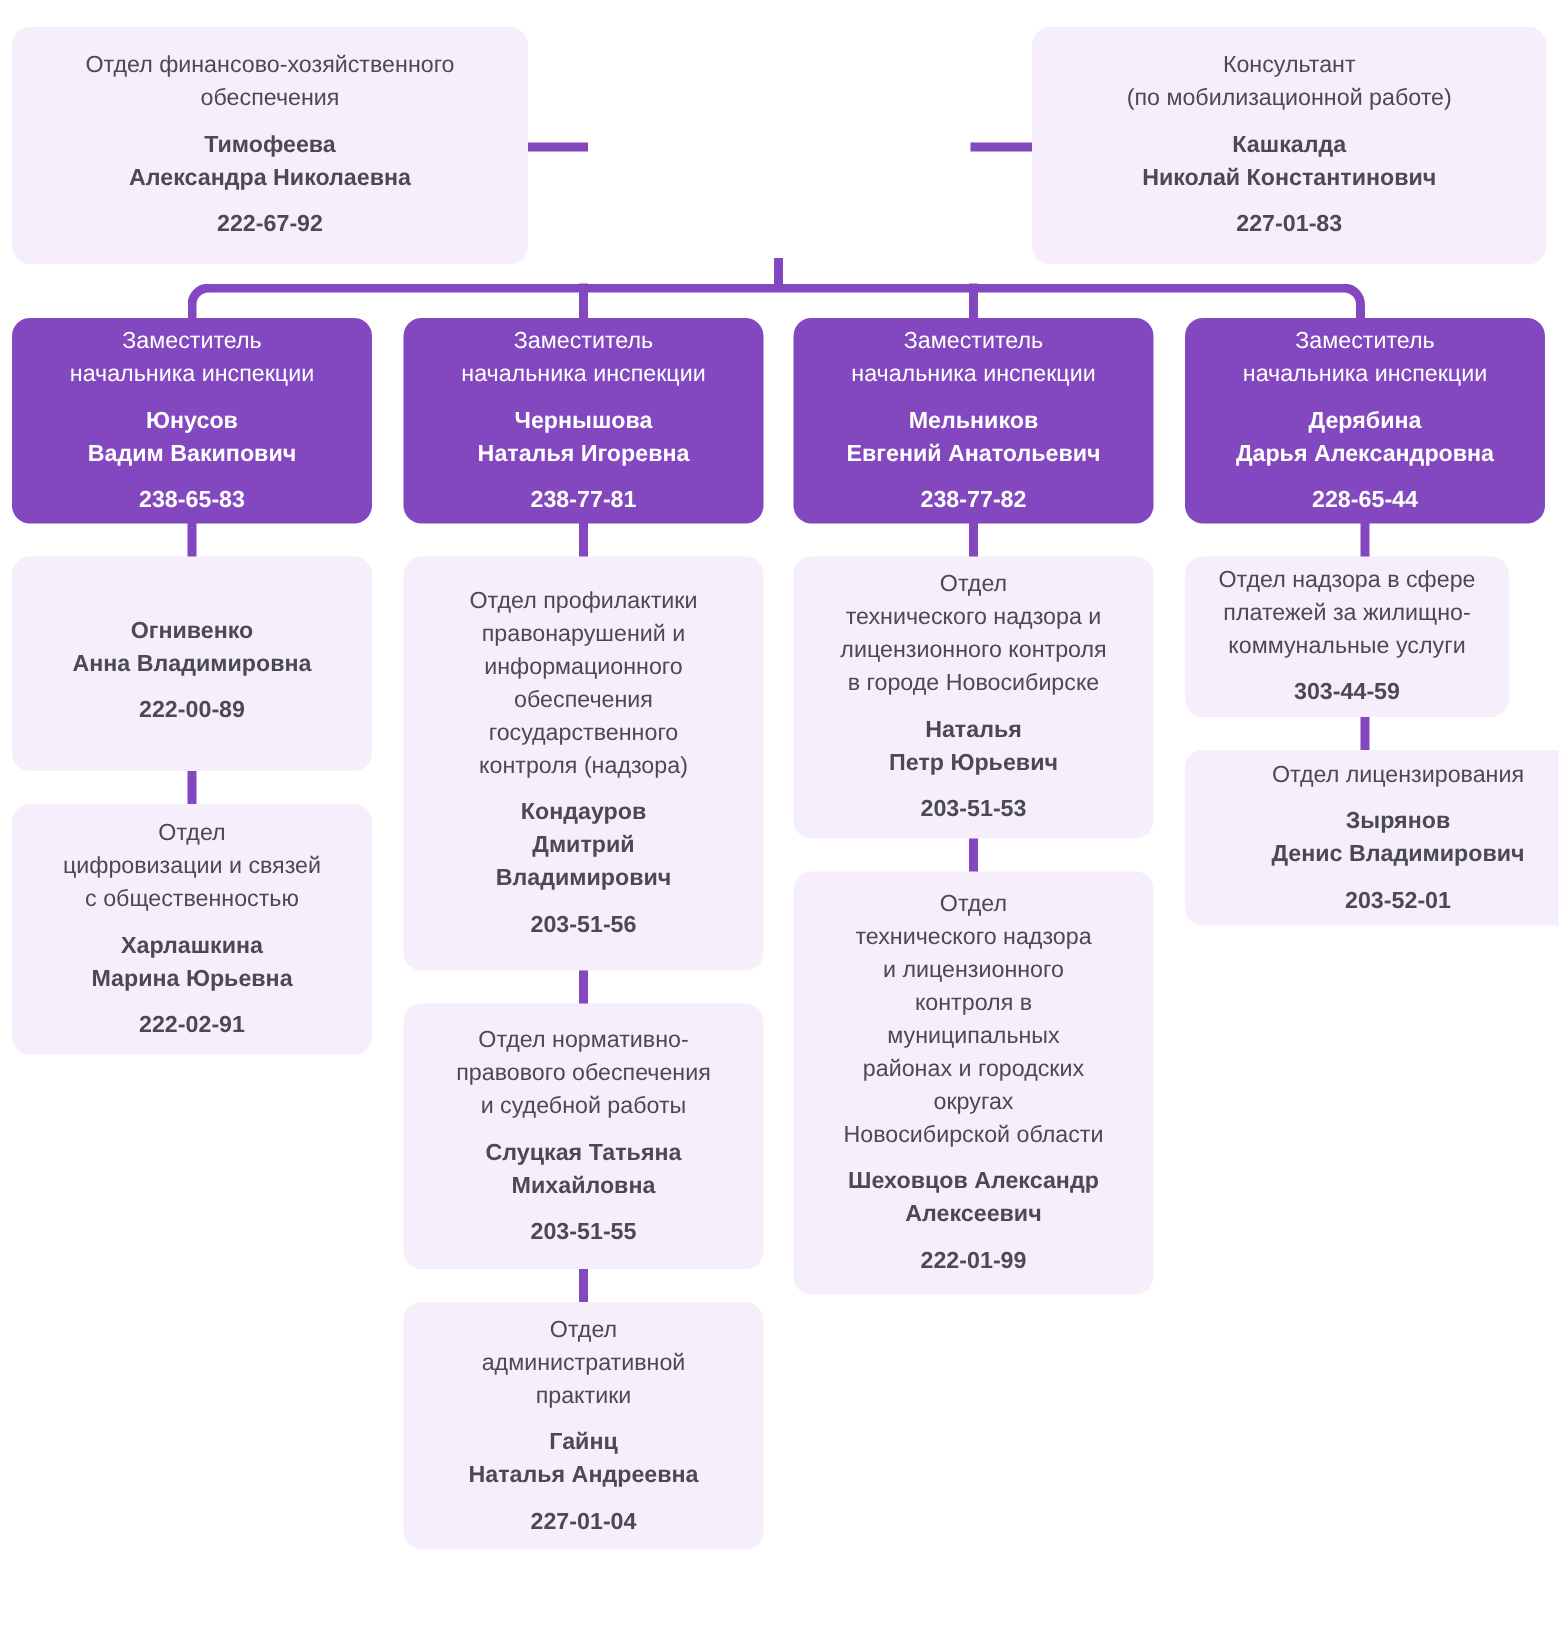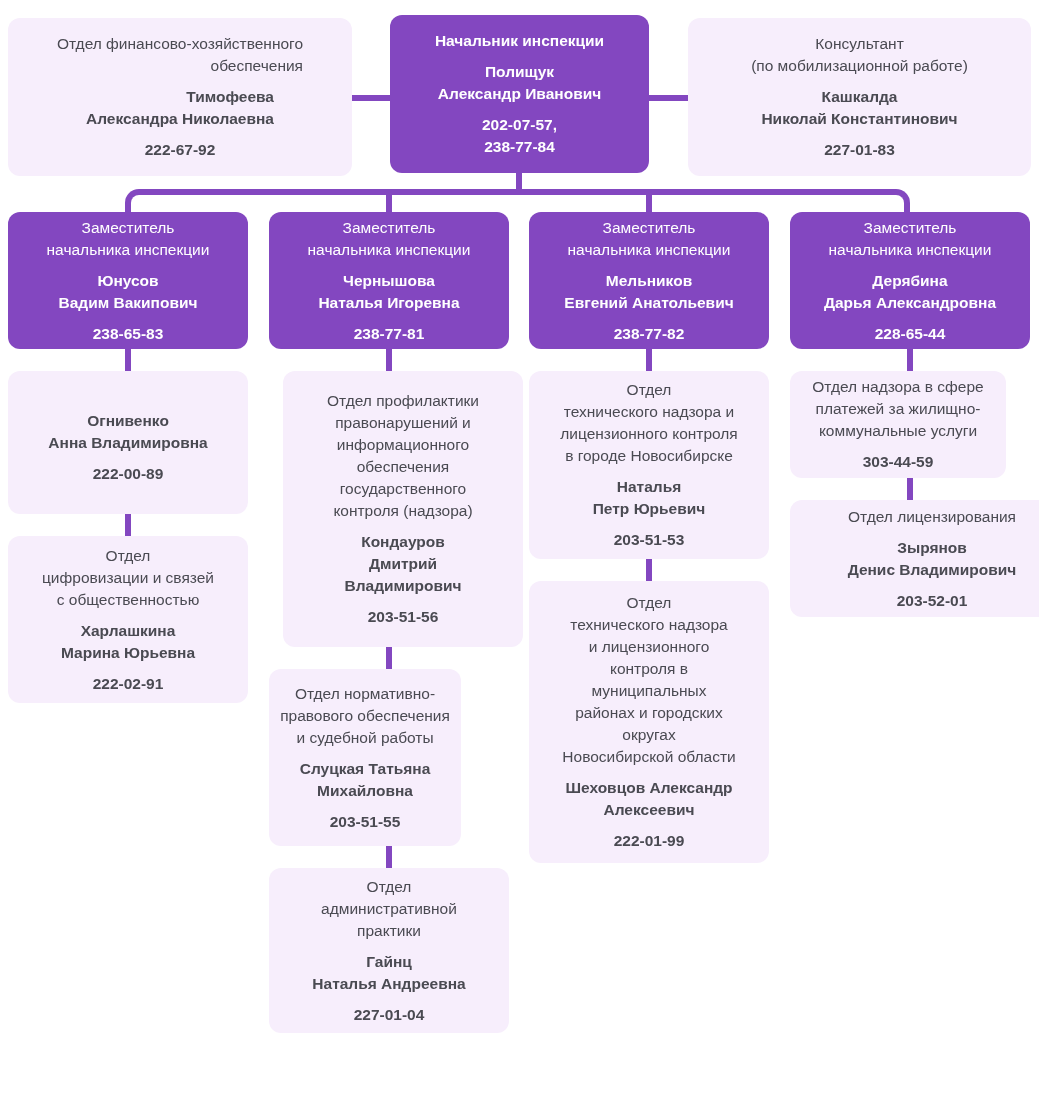--- a/index.html
+++ b/index.html
@@ -107,35 +107,28 @@
   <div class="conn" style="left:386px; top:348px; width:6px; height:24px;"></div>
   <div class="conn" style="left:386px; top:646px; width:6px; height:24px;"></div>
   <div class="conn" style="left:386px; top:845px; width:6px; height:24px;"></div>
 
   <div class="conn" style="left:646px; top:348px; width:6px; height:24px;"></div>
   <div class="conn" style="left:646px; top:558px; width:6px; height:24px;"></div>
 
   <div class="conn" style="left:907px; top:348px; width:6px; height:24px;"></div>
   <div class="conn" style="left:907px; top:477px; width:6px; height:24px;"></div>
 
-  <div class="node light" style="left:8px; top:18px; width:344px; height:158px;text-align:right;">
+  <div class="node light" style="left:8px; top:18px; width:344px; height:158px;">
     <div class="title">Отдел финансово-хозяйственного
 обеспечения</div>
     <div class="person">Тимофеева
 Александра Николаевна</div>
     <div class="phone">222-67-92</div>
   </div>
 
-  <div class="node accent root" style="left:390px; top:15px; width:259px; height:158px;">
-    <div class="title">Начальник инспекции</div>
-    <div class="person">Полищук
-Александр Иванович</div>
-    <div class="phone">202-07-57,
-238-77-84</div>
-  </div>
 
   <div class="node light" style="left:688px; top:18px; width:343px; height:158px;">
     <div class="title">Консультант
 (по мобилизационной работе)</div>
     <div class="person">Кашкалда
 Николай Константинович</div>
     <div class="phone">227-01-83</div>
   </div>
 
   <div class="node accent" style="left:8px; top:212px; width:240px; height:137px;">
@@ -178,34 +171,34 @@
 
   <div class="node light" style="left:8px; top:536px; width:240px; height:167px;">
     <div class="title">Отдел
 цифровизации и связей
 с общественностью</div>
     <div class="person">Харлашкина
 Марина Юрьевна</div>
     <div class="phone">222-02-91</div>
   </div>
 
-  <div class="node light" style="left:269px; top:371px; width:240px; height:276px;margin-left:14px;">
+  <div class="node light" style="left:269px; top:371px; width:240px; height:276px;">
     <div class="title">Отдел профилактики
 правонарушений и
 информационного
 обеспечения
 государственного
 контроля (надзора)</div>
     <div class="person">Кондауров
 Дмитрий
 Владимирович</div>
     <div class="phone">203-51-56</div>
   </div>
 
-  <div class="node light" style="left:269px; top:669px; width:192px; height:177px;">
+  <div class="node light" style="left:269px; top:669px; width:240px; height:177px;">
     <div class="title">Отдел нормативно-
 правового обеспечения
 и судебной работы</div>
     <div class="person">Слуцкая Татьяна
 Михайловна</div>
     <div class="phone">203-51-55</div>
   </div>
 
   <div class="node light" style="left:269px; top:868px; width:240px; height:165px;">
     <div class="title">Отдел

